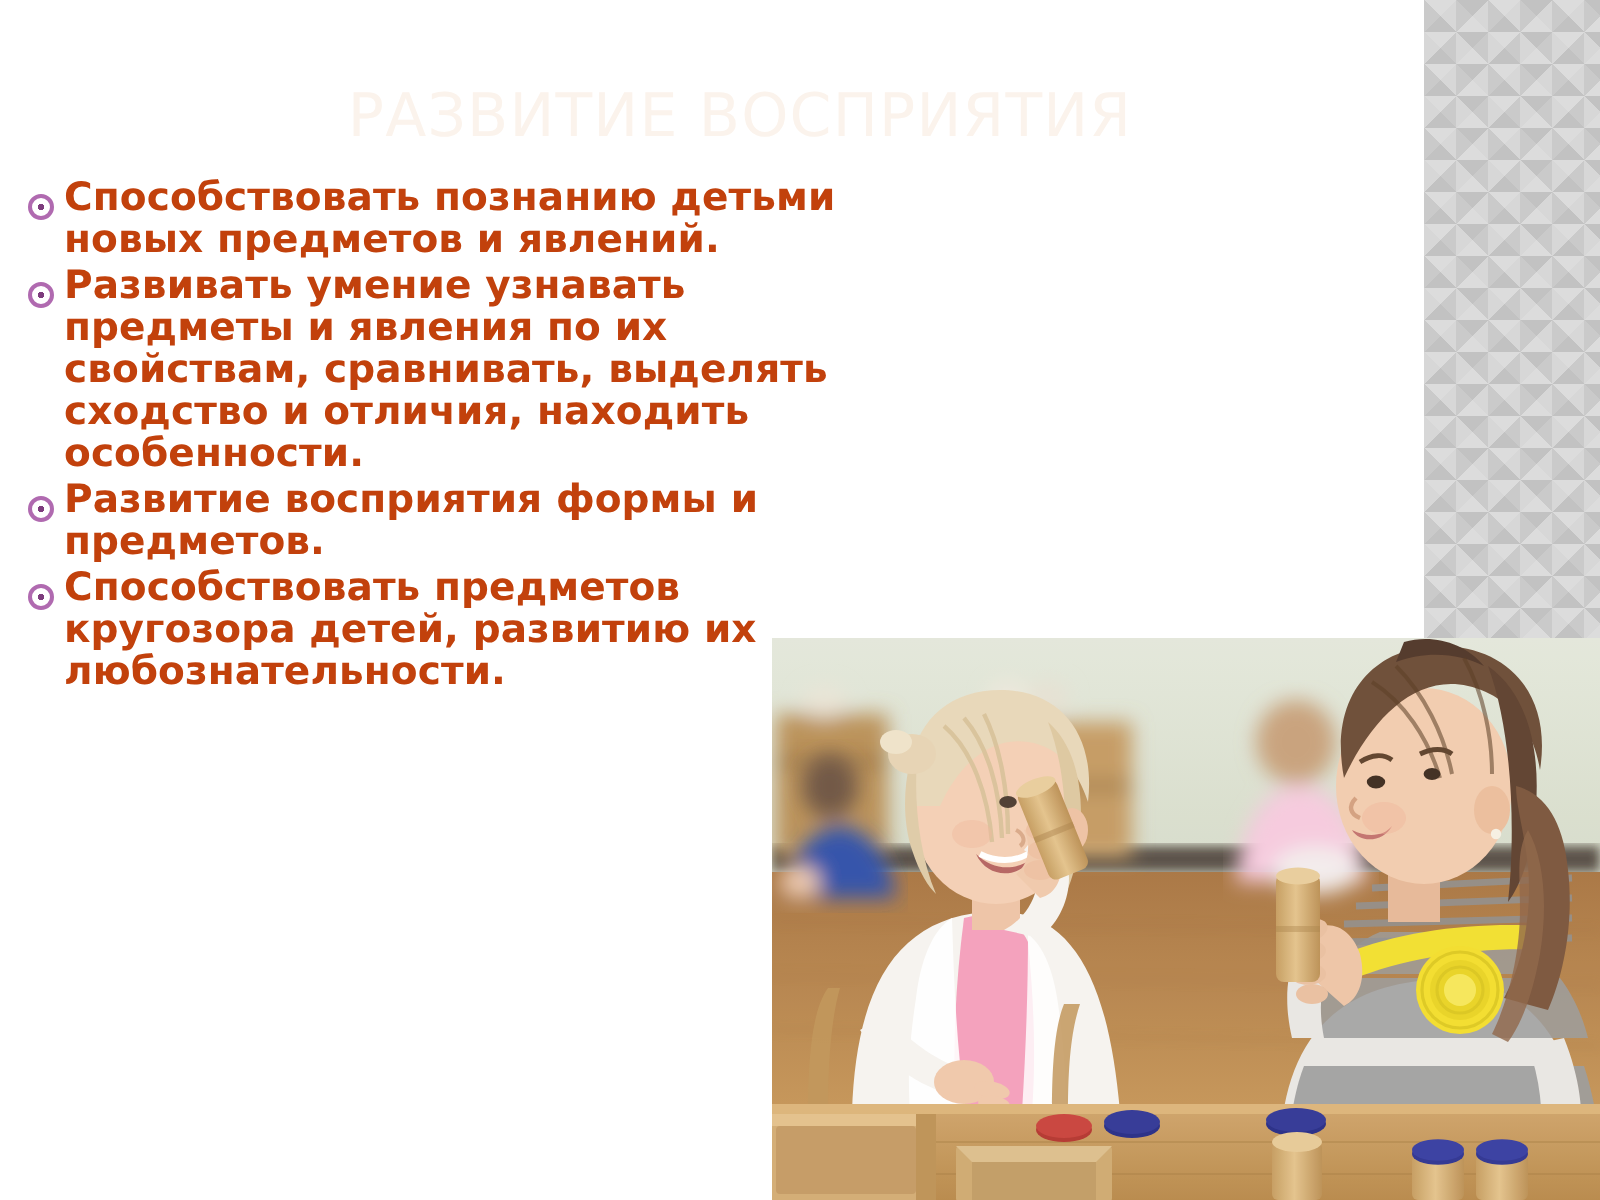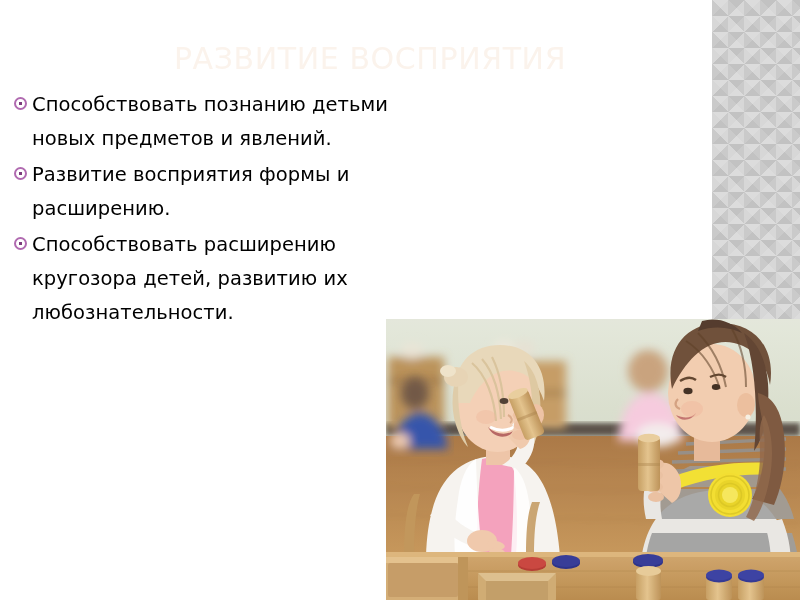--- a/index.html
+++ b/index.html
@@ -87,23 +87,23 @@
     border:2px solid #b06ab0;
     background:
       radial-gradient(circle at 50% 50%, #7d3c7d 0 1.6px, transparent 1.7px);
     background-color:#ffffff;
     box-sizing:content-box;
   }
 
   .bullet-text {
     flex:1 1 auto;
     font-size:19.5px;
-    line-height:34px;
-    color:#000000;
-    font-weight:400;
+    line-height:21px;
+    color:#c2410c;
+    font-weight:700;
     letter-spacing:.05px;
   }
 
   
   #photo {
     position:absolute;
     left:386px; top:319px;
     width:414px; height:281px;
     overflow:hidden;
     z-index:7;
@@ -123,33 +123,39 @@
   <div id="body">
 
     <div class="bullet-row">
       <span class="bullet-marker">
           <i></i>
         </span>
       <span class="bullet-text">Способствовать познанию детьми новых предметов и явлений.</span>
     </div>
 
 
-
     <div class="bullet-row">
       <span class="bullet-marker">
           <i></i>
         </span>
-      <span class="bullet-text">Развитие восприятия формы и расширению.</span>
+      <span class="bullet-text">Развивать умение узнавать предметы и явления по их свойствам, сравнивать, выделять сходство и отличия, находить особенности.</span>
     </div>
 
     <div class="bullet-row">
       <span class="bullet-marker">
           <i></i>
         </span>
-      <span class="bullet-text">Способствовать расширению кругозора детей, развитию их любознательности.</span>
+      <span class="bullet-text">Развитие восприятия формы и предметов.</span>
+    </div>
+
+    <div class="bullet-row">
+      <span class="bullet-marker">
+          <i></i>
+        </span>
+      <span class="bullet-text">Способствовать предметов кругозора детей, развитию их любознательности.</span>
     </div>
 
   </div>
 
   <div id="photo">
     <svg viewBox="0 0 414 281" preserveAspectRatio="none">
       <defs>
         <linearGradient id="wallG" x1="0" y1="0" x2="0" y2="1">
           <stop offset="0" stop-color="#e3e7da"></stop>
           <stop offset="1" stop-color="#d6dbc9"></stop>

